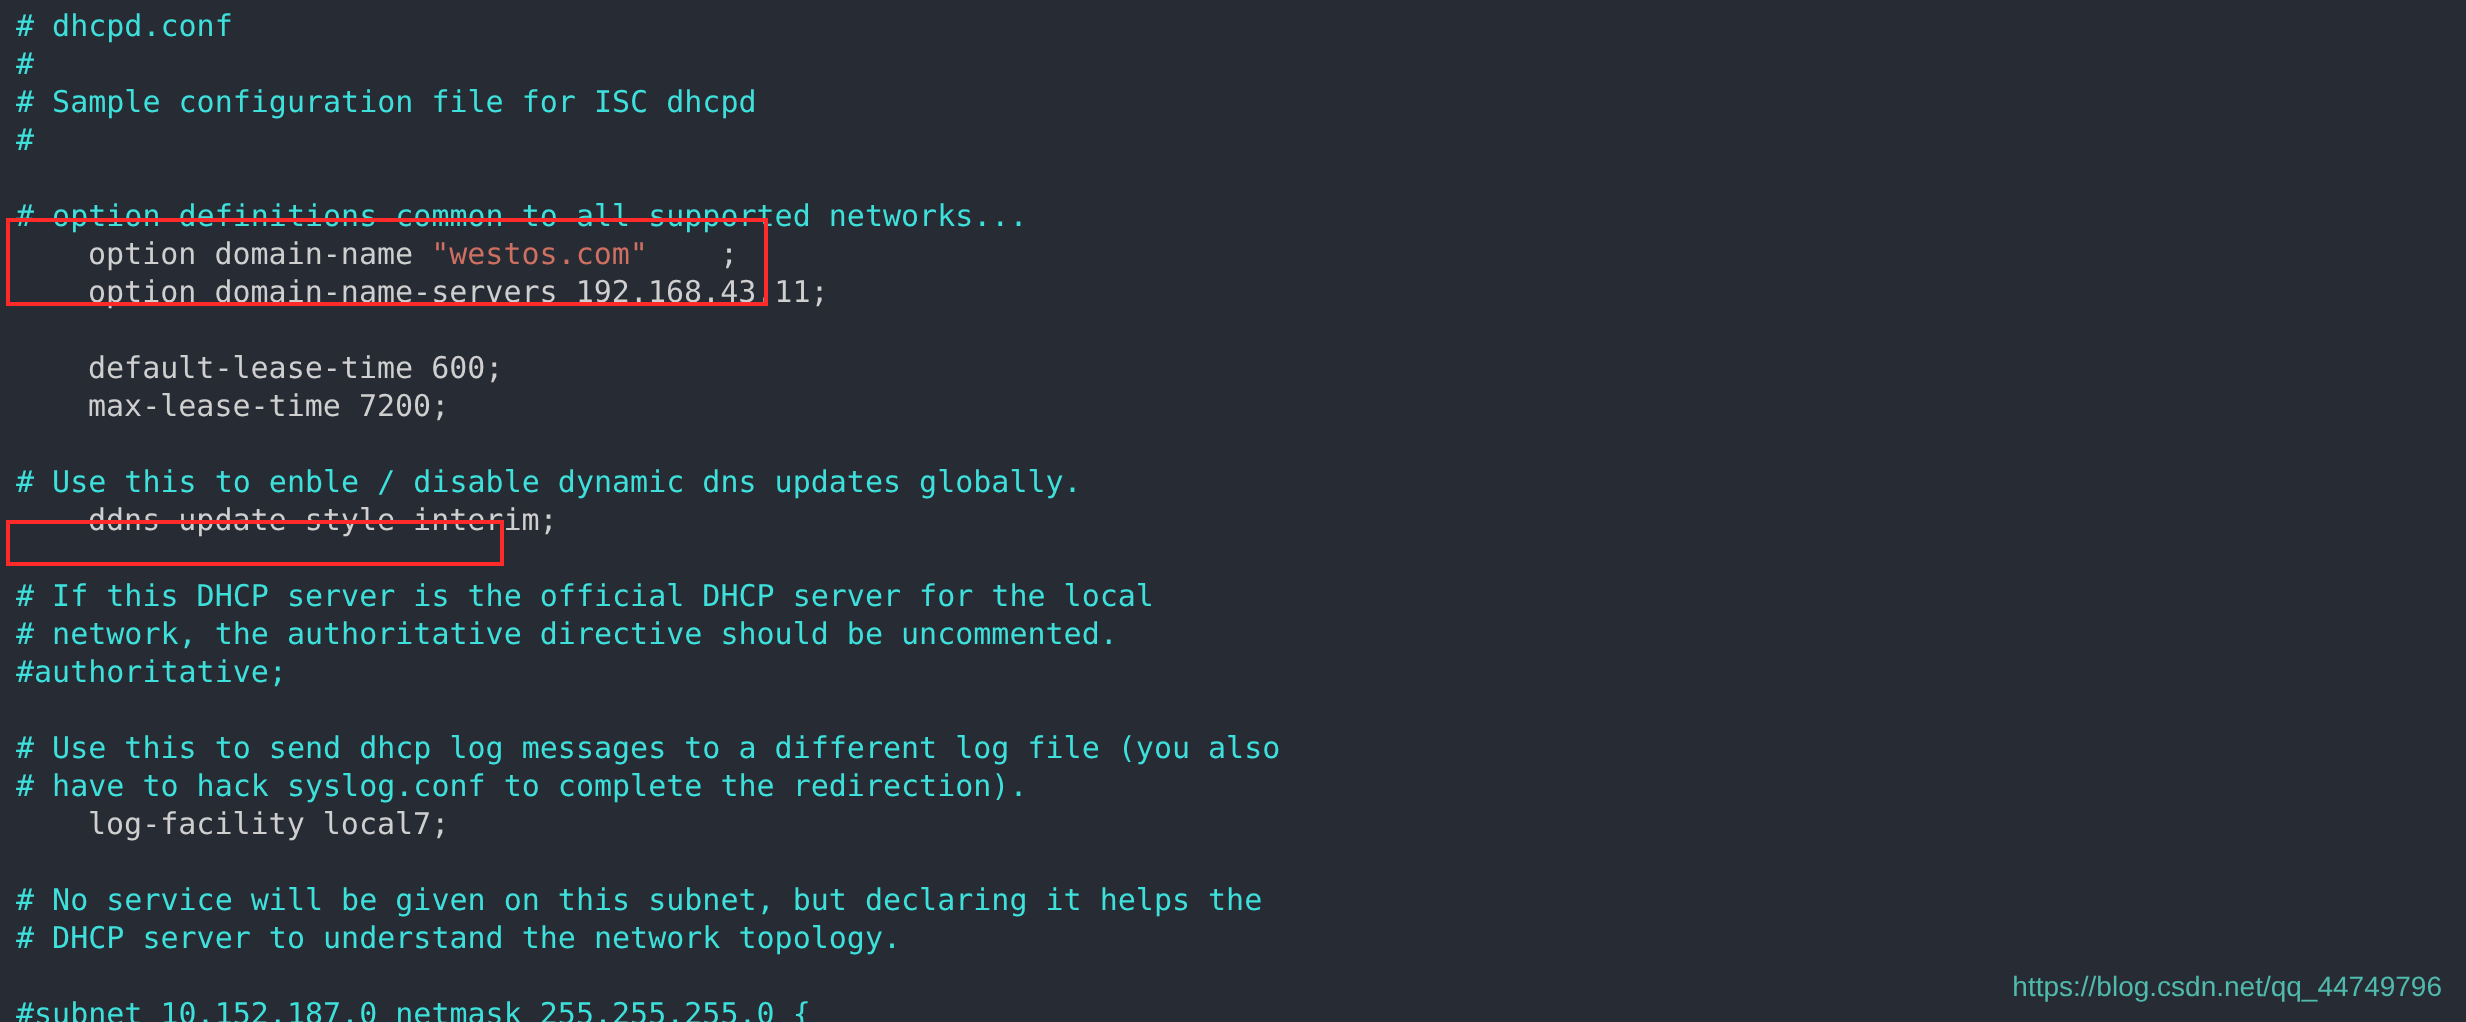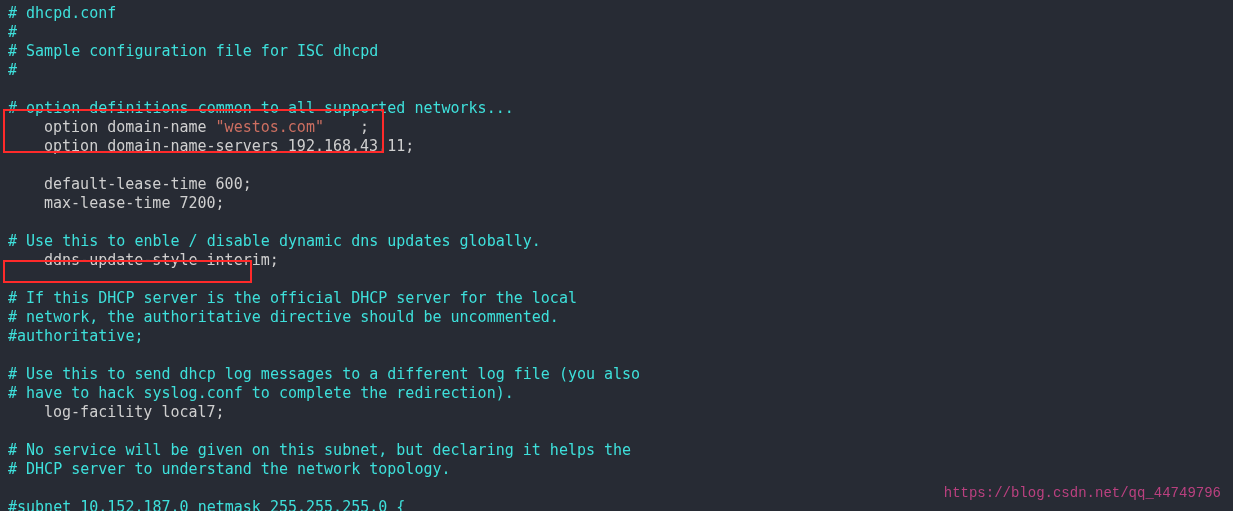--- a/index.html
+++ b/index.html
@@ -26,22 +26,22 @@
       position: absolute;
       border: 2px solid #ff2a2a;
       pointer-events: none;
     }
     .hl1 { left: 3px; top: 109px; width: 381px; height: 44px; }
     .hl2 { left: 3px; top: 260px; width: 249px; height: 23px; }
     .watermark {
       position: absolute;
       right: 12px;
       bottom: 8px;
-      color: #ec4899;
-      font-family: Liberation Mono, monospace;
+      color: #5eead4;
+      font-family: Liberation Sans, sans-serif;
       font-size: 14px;
       opacity: .75;
     }
   </style>
 </head>
 <body>
 
 <div class="editor" id="code-root"><div><span class="comment"># dhcpd.conf</span></div><div><span class="comment">#</span></div><div><span class="comment"># Sample configuration file for ISC dhcpd</span></div><div><span class="comment">#</span></div><div><span class="plain"></span></div><div><span class="comment"># option definitions common to all supported networks...</span></div><div><span class="plain">option domain-name </span><span class="string">"westos.com"</span><span class="plain">;</span></div><div><span class="plain">option domain-name-servers 192.168.43.11;</span></div><div><span class="plain"></span></div><div><span class="plain">default-lease-time 600;</span></div><div><span class="plain">max-lease-time 7200;</span></div><div><span class="plain"></span></div><div><span class="comment"># Use this to enble / disable dynamic dns updates globally.</span></div><div><span class="plain">ddns-update-style interim;</span></div><div><span class="plain"></span></div><div><span class="comment"># If this DHCP server is the official DHCP server for the local</span></div><div><span class="comment"># network, the authoritative directive should be uncommented.</span></div><div><span class="comment">#authoritative;</span></div><div><span class="plain"></span></div><div><span class="comment"># Use this to send dhcp log messages to a different log file (you also</span></div><div><span class="comment"># have to hack syslog.conf to complete the redirection).</span></div><div><span class="plain">log-facility local7;</span></div><div><span class="plain"></span></div><div><span class="comment"># No service will be given on this subnet, but declaring it helps the</span></div><div><span class="comment"># DHCP server to understand the network topology.</span></div><div><span class="plain"></span></div><div><span class="comment">#subnet 10.152.187.0 netmask 255.255.255.0 {</span></div><div><span class="comment">#}</span></div></div>
 
 <div class="hl hl1" title="option domain-name / domain-name-servers lines"></div>

